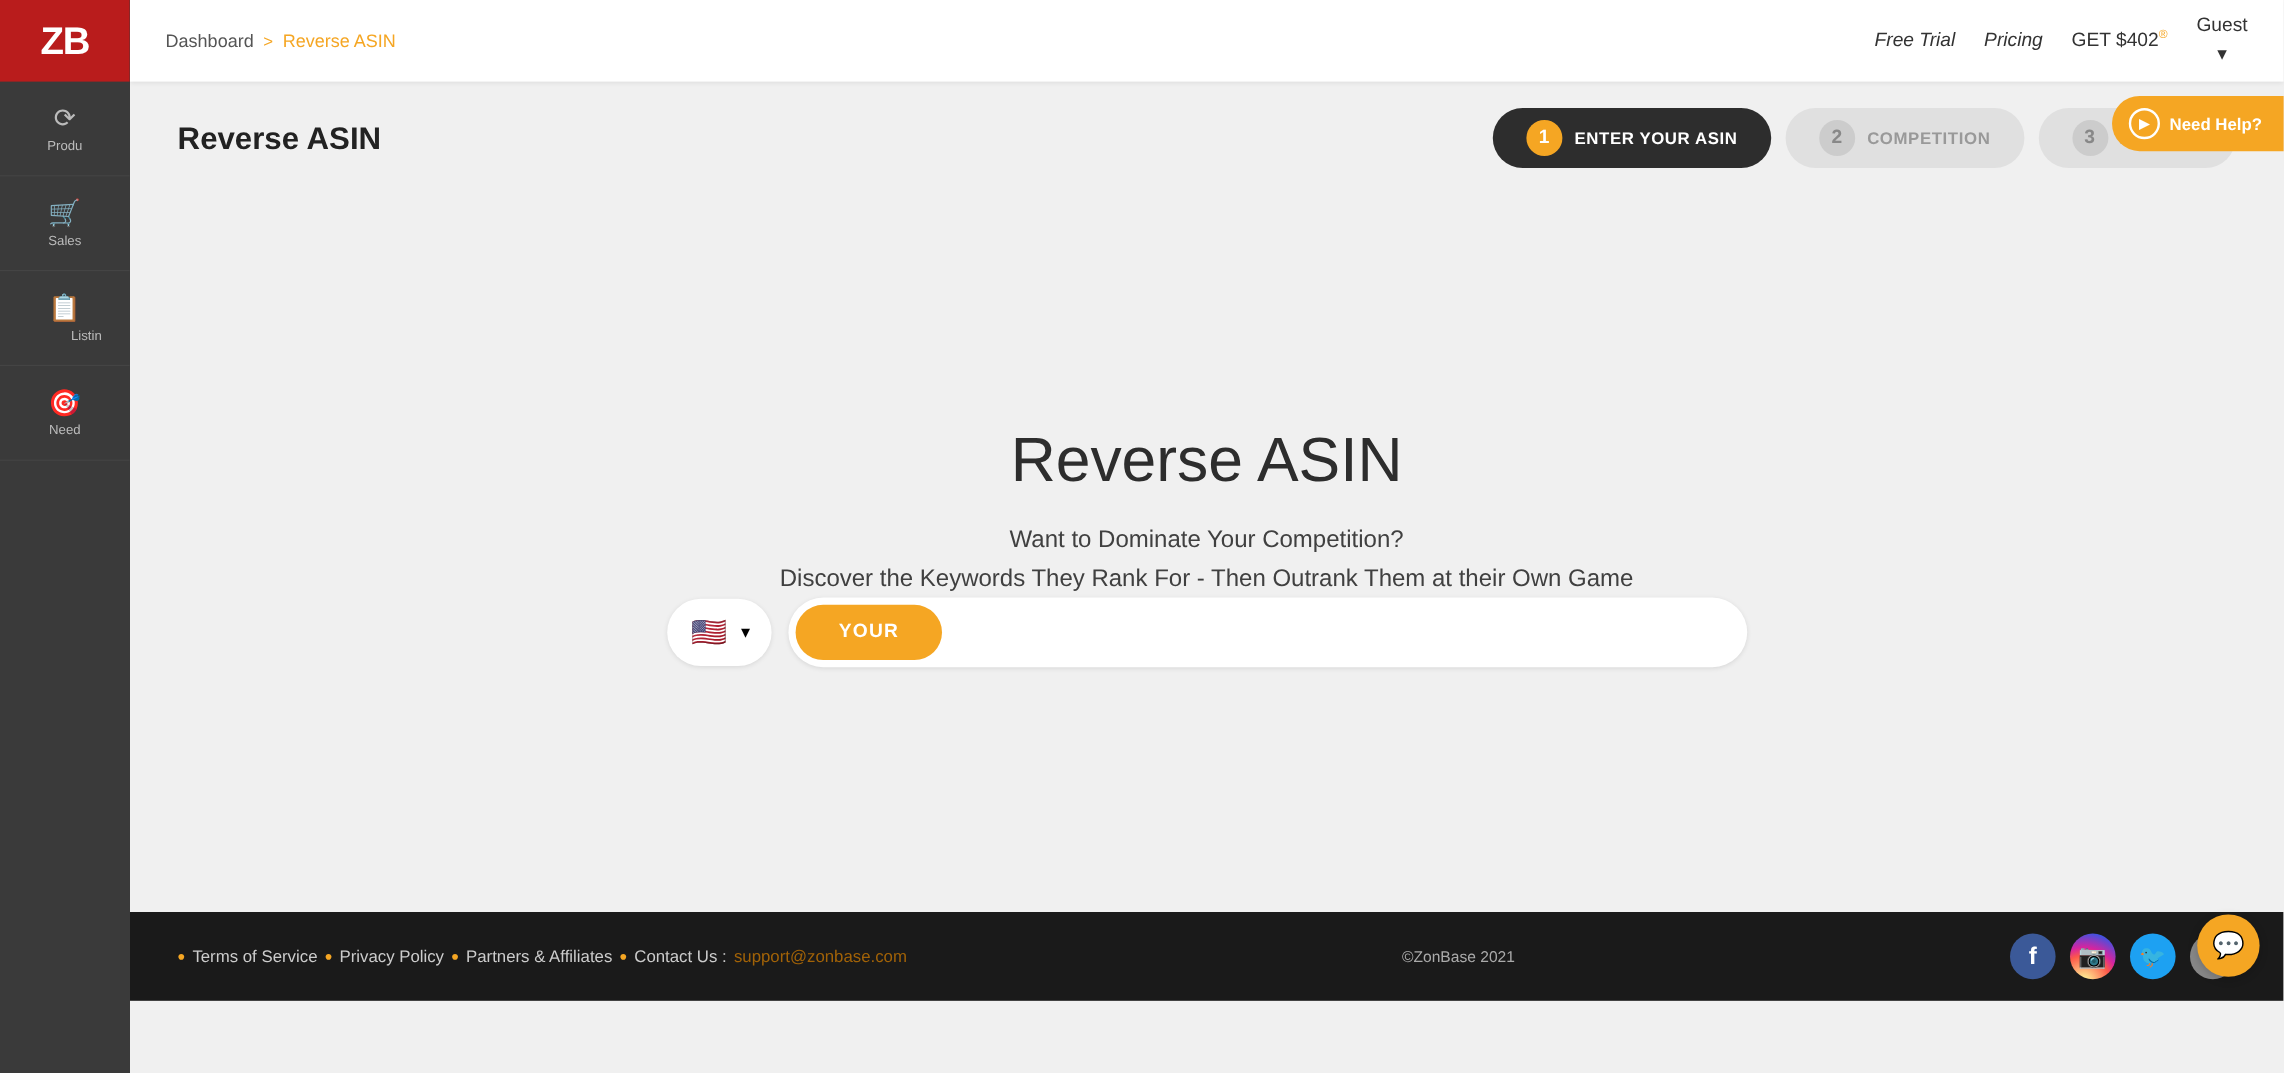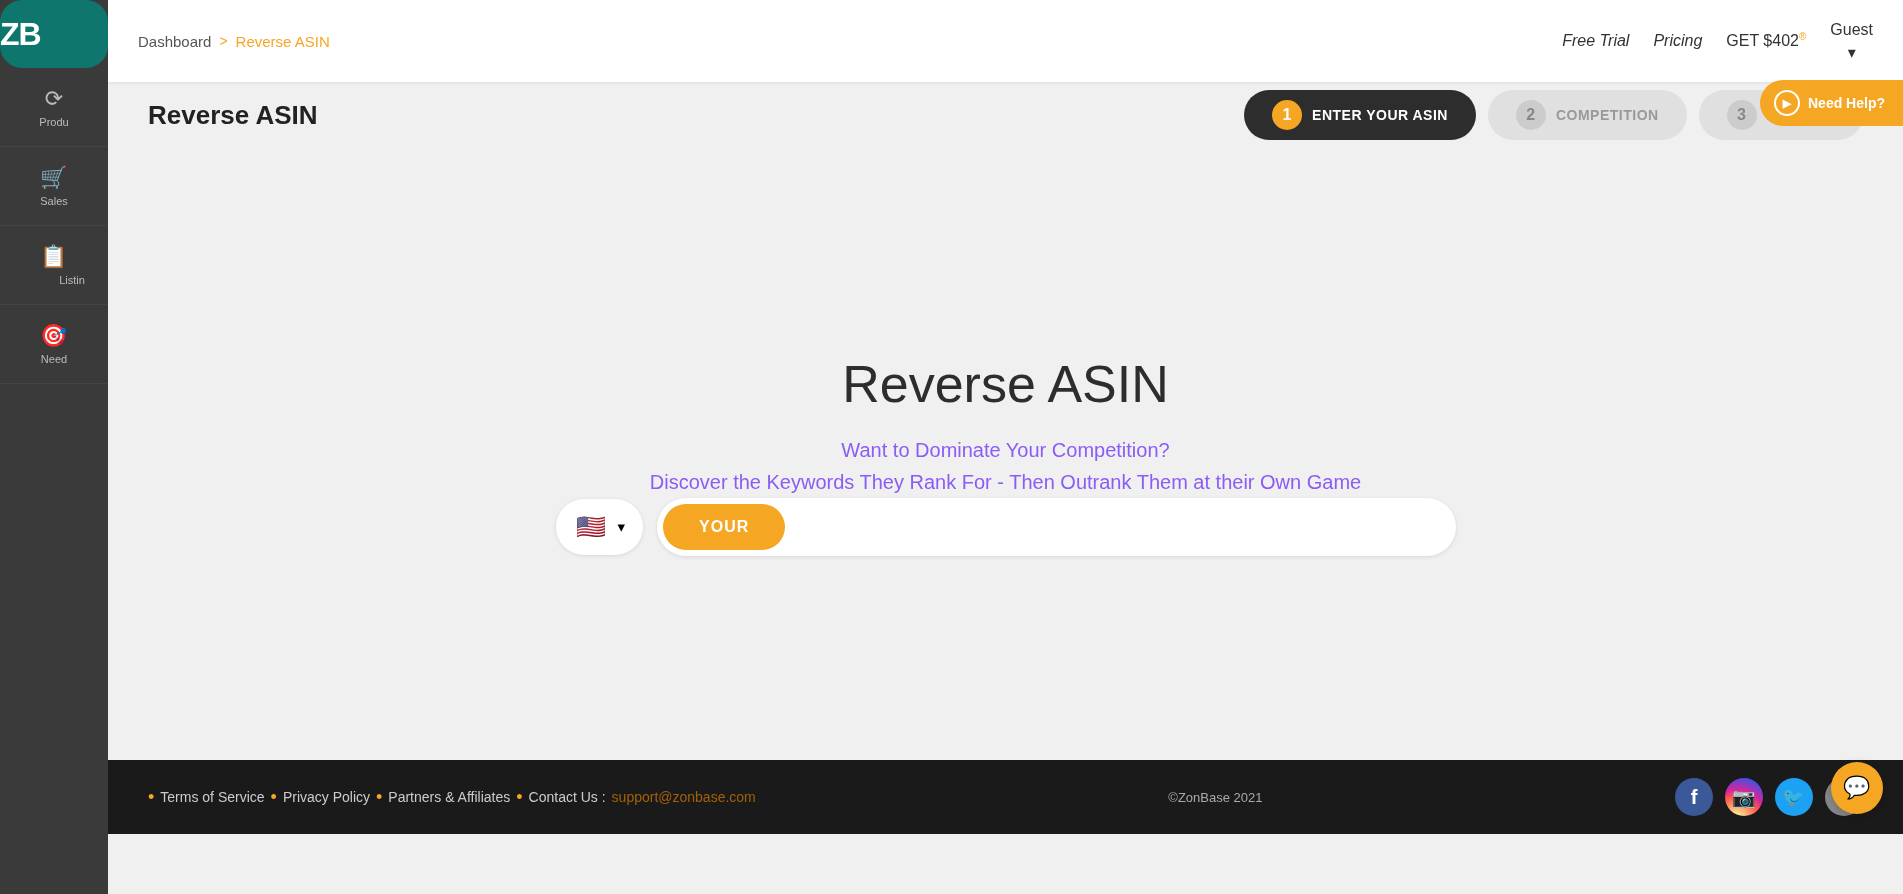--- a/index.html
+++ b/index.html
@@ -13,30 +13,29 @@
       height: 100%;
       background: #3a3a3a;
       z-index: 100;
       display: flex;
       flex-direction: column;
       align-items: center;
     }
     .sidebar-logo {
       width: 108px;
       height: 68px;
-      background: #0f766e;
-      display: flex;
-      align-items: center;
-      justify-content: flex-start;
+      background: #b91c1c;
+      display: flex;
+      align-items: center;
+      justify-content: center;
       font-size: 28px;
       font-weight: 900;
       color: #fff;
       letter-spacing: -2px;
       flex-shrink: 0;
-      border-radius: 22px;
     }
     .sidebar-item-nav {
       width: 100%;
       padding: 18px 0;
       display: flex;
       flex-direction: column;
       align-items: center;
       cursor: pointer;
       color: #aaa;
       font-size: 11px;
@@ -44,21 +43,21 @@
       border-bottom: 1px solid #444;
     }
     .sidebar-icon { font-size: 22px; color: #bbb; }
 
     
     .header {
       position: fixed;
       left: 108px;
       top: 0;
       right: 0;
-      height: 82px;
+      height: 68px;
       background: #fff;
       display: flex;
       align-items: center;
       padding: 0 30px;
       z-index: 99;
       box-shadow: 0 1px 4px rgba(0,0,0,0.08);
     }
     .breadcrumb {
       display: flex;
       align-items: center;
@@ -205,21 +204,21 @@
       background: #f0f0f0;
     }
     .main-heading {
       font-size: 52px;
       font-weight: 400;
       color: #2d2d2d;
       margin-bottom: 20px;
     }
     .sub-text {
       font-size: 20px;
-      color: #8b5cf6;
+      color: #404040;
       text-align: center;
       line-height: 1.6;
     }
 
     
     .search-row {
       display: flex;
       align-items: center;
       gap: 14px;
       width: 100%;

